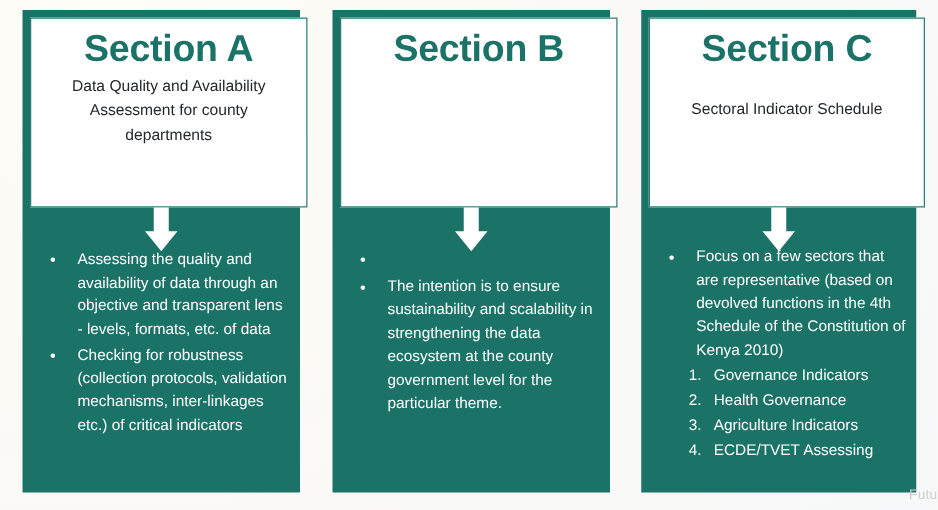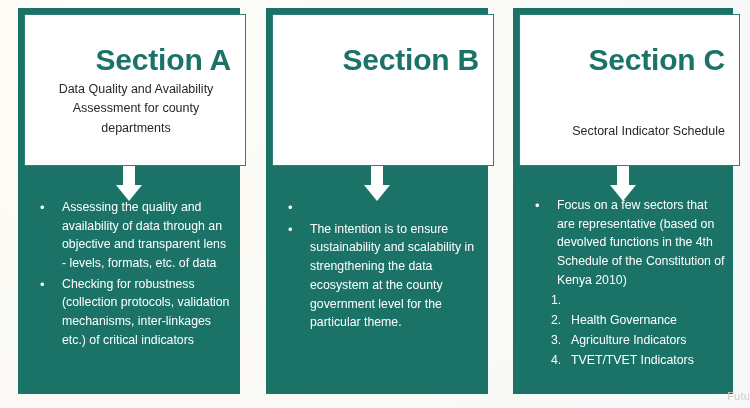--- a/index.html
+++ b/index.html
@@ -54,25 +54,25 @@
     position: absolute;
     left: 6px;
     top: 6px;
     right: -6px;
     height: 152px;
     background: #ffffff;
     border: 1px solid #2b8076;
     box-sizing: border-box;
     display: flex;
     flex-direction: column;
-    align-items: flex-end;
+    align-items: center;
     justify-content: flex-start;
-    padding: 24px 14px 10px 14px;
-  }
-  .col-c .card { right: -7px; gap: 24px; }
+    padding: 4px 14px 10px 14px;
+  }
+  .col-c .card { right: -7px; }
 
   .card-title {
     color: #1b7368;
     font-size: 30px;
     font-weight: bold;
     line-height: 1.1;
     letter-spacing: -0.2px;
     margin: 4px 0 0 0;
     text-align: center;
   }
@@ -242,31 +242,32 @@
     </div>
 
     <div class="bullets">
       <div class="bullet-row">
         <span class="bullet-mark">•</span>
         <span class="bullet-text">Focus on a few sectors that are representative (based on devolved functions in the 4th Schedule of the Constitution of Kenya 2010)</span>
       </div>
 
       <div class="sub-row">
         <span class="sub-num">1.</span>
+        <span class="sub-text">Governance Indicators</span>
       </div>
       <div class="sub-row">
         <span class="sub-num">2.</span>
         <span class="sub-text">Health Governance</span>
       </div>
       <div class="sub-row">
         <span class="sub-num">3.</span>
         <span class="sub-text">Agriculture Indicators</span>
       </div>
       <div class="sub-row">
         <span class="sub-num">4.</span>
-        <span class="sub-text">TVET/TVET Indicators</span>
+        <span class="sub-text">ECDE/TVET Assessing</span>
       </div>
     </div>
   </div>
 
   <div class="watermark">Futu</div>
 
 </div>
 
 </body></html>

